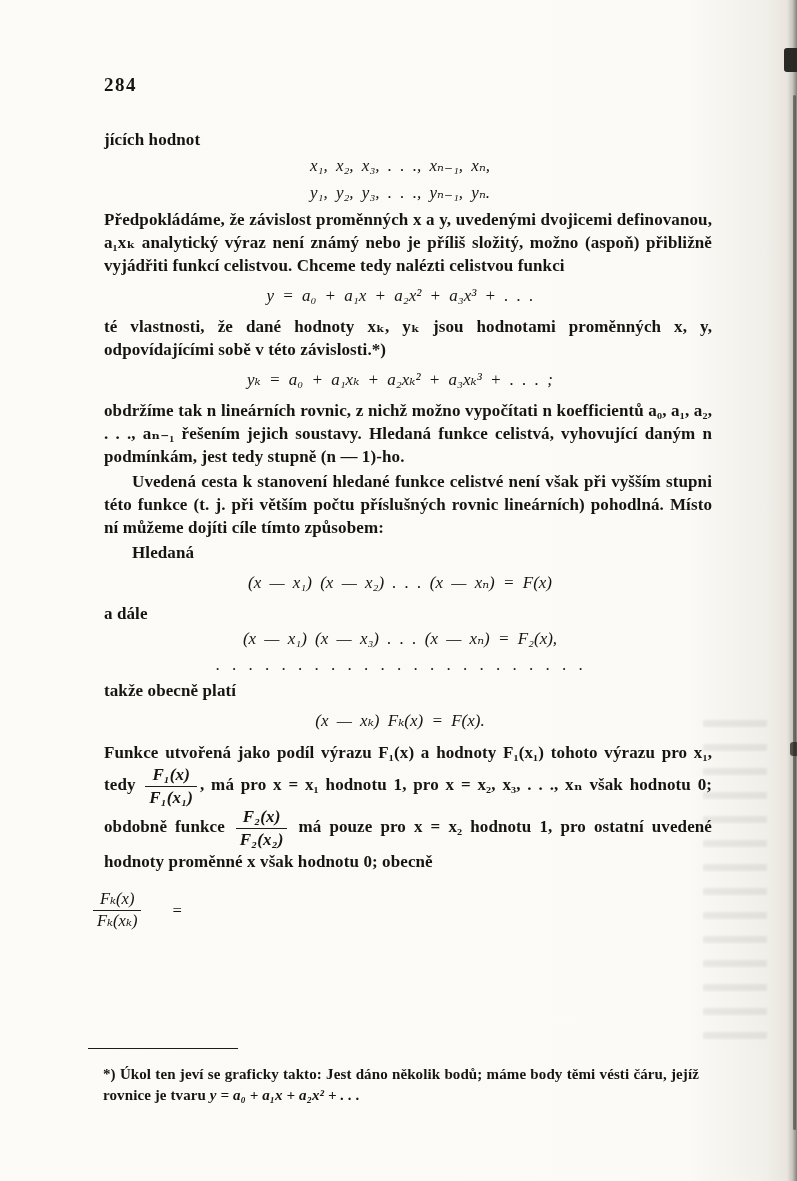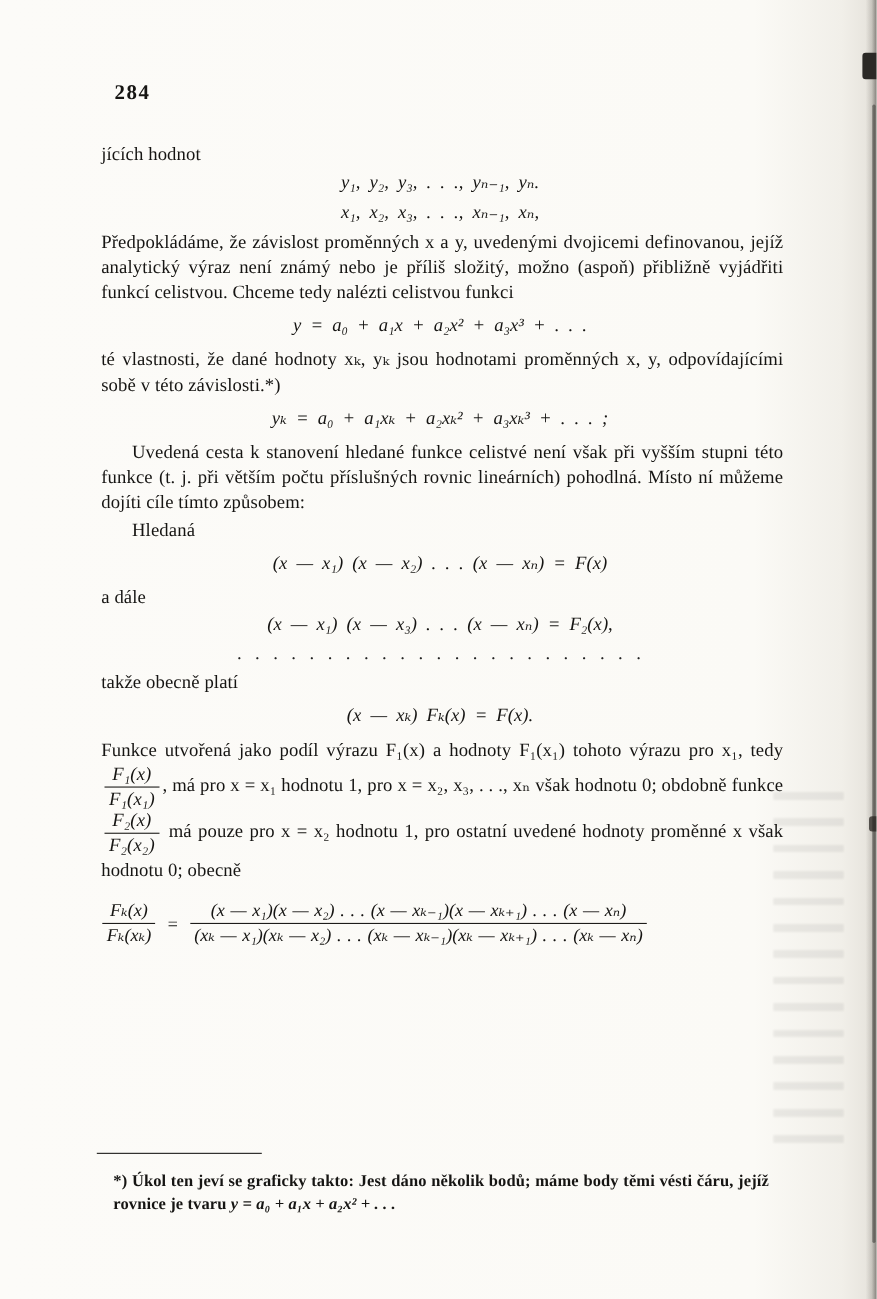--- a/index.html
+++ b/index.html
@@ -12,25 +12,26 @@
     overflow: hidden;
     font-family: "Liberation Serif", "DejaVu Serif", serif;
     color: #161513;
   }
   .content { position: absolute; left: 88px; top: 74px; width: 624px; }
   .pagenum {
     font-size: 19px; font-weight: bold; letter-spacing: 1.5px;
     margin: 0 0 32px 16px;
   }
   p {
-    margin: 0 0 2px 4px;
+    margin: 0 0 2px 16px;
     font-size: 17px;
     line-height: 23px;
     text-align: justify;
     letter-spacing: 0.1px;
+    font-weight: bold;
   }
   .indent { text-indent: 28px; }
   .eq {
     font-style: italic;
     text-align: center;
     font-size: 17px;
     line-height: 24px;
     word-spacing: 4px;
     margin: 7px 0;
   }
@@ -44,21 +45,21 @@
     font-style: italic;
     line-height: 1.15;
     margin: 0 3px;
   }
   .frac .num { display: block; border-bottom: 1.4px solid #1d1c1a; padding: 0 4px 1px; }
   .frac .den { display: block; padding: 1px 4px 0; }
   .frac-para { line-height: 25px; }
   .eq-final {
     display: flex;
     align-items: center;
-    gap: 7px;
+    gap: 27px;
     font-size: 16.5px;
     margin: 16px 0 0 2px;
     word-spacing: 1px;
   }
   .eq-final .frac { font-size: 16.5px; }
   .eq-sign { font-style: italic; }
   .footnote { position: absolute; left: 88px; top: 1048px; width: 626px; }
   .footnote-rule { width: 150px; border-top: 1.6px solid #1d1c1a; margin: 0 0 7px 0; }
   .footnote-text {
     font-size: 15px;
@@ -95,32 +96,33 @@
 <body>
 
 <div class="page">
 
   <div class="content">
 
     <div class="pagenum">284</div>
 
     <p>jících hodnot</p>
 
+    <div class="eq seq">x₁, x₂, x₃, . . ., xₙ₋₁, xₙ,</div>
     <div class="eq seq">y₁, y₂, y₃, . . ., yₙ₋₁, yₙ.</div>
-    <div class="eq seq">x₁, x₂, x₃, . . ., xₙ₋₁, xₙ,</div>
 
-    <p>Předpokládáme, že závislost proměnných x a y, uvedenými dvojicemi definovanou, jejíž analytický výraz není známý nebo je příliš složitý, možno (aspoň) přibližně vyjádřiti funkcí celistvou. Chceme tedy nalézti celistvou funkci</p>
+    <p>Předpokládáme, že závislost proměnných x a y, uvedenými dvojicemi definovanou, a₁xₖ analytický výraz není známý nebo je příliš složitý, možno (aspoň) přibližně vyjádřiti funkcí celistvou. Chceme tedy nalézti celistvou funkci</p>
 
     <div class="eq">y = a₀ + a₁x + a₂x² + a₃x³ + . . .</div>
 
     <p>té vlastnosti, že dané hodnoty xₖ, yₖ jsou hodnotami proměnných x, y, odpovídajícími sobě v této závislosti.*)</p>
 
 
     <div class="eq">yₖ = a₀ + a₁xₖ + a₂xₖ² + a₃xₖ³ + . . . ;</div>
 
+    <p>obdržíme tak n lineárních rovnic, z nichž možno vypočítati n koefficientů a₀, a₁, a₂, . . ., aₙ₋₁ řešením jejich soustavy. Hledaná funkce celistvá, vyhovující daným n podmínkám, jest tedy stupně (n — 1)-ho.</p>
 
     <p class="indent">Uvedená cesta k stanovení hledané funkce celistvé není však při vyšším stupni této funkce (t. j. při větším počtu příslušných rovnic lineárních) pohodlná. Místo ní můžeme dojíti cíle tímto způsobem:</p>
 
     <p class="indent">Hledaná</p>
 
     <div class="eq">(x — x₁) (x — x₂) . . . (x — xₙ) = F(x)</div>
 
     <p>a dále</p>
 
     <div class="eq tight">(x — x₁) (x — x₃) . . . (x — xₙ) = F₂(x),</div>
@@ -133,24 +135,20 @@
     <p class="frac-para">
       <span>Funkce utvořená jako podíl výrazu F₁(x) a hodnoty F₁(x₁) tohoto výrazu pro x₁, tedy </span><span class="frac"><span class="num">F₁(x)</span><span class="den">F₁(x₁)</span></span><span>, má pro x = x₁ hodnotu 1, pro x = x₂, x₃, . . ., xₙ však hodnotu 0; obdobně funkce </span><span class="frac"><span class="num">F₂(x)</span><span class="den">F₂(x₂)</span></span><span> má pouze pro x = x₂ hodnotu 1, pro ostatní uvedené hodnoty proměnné x však hodnotu 0; obecně</span>
     </p>
 
     <div class="eq-final">
       <span class="frac">
         <span class="num">Fₖ(x)</span>
         <span class="den">Fₖ(xₖ)</span>
       </span>
       <span class="eq-sign">=</span>
-      <span class="frac">
-        <span class="num">(x — x₁)(x — x₂) . . . (x — xₖ₋₁)(x — xₖ₊₁) . . . (x — xₙ)</span>
-        <span class="den">(xₖ — x₁)(xₖ — x₂) . . . (xₖ — xₖ₋₁)(xₖ — xₖ₊₁) . . . (xₖ — xₙ)</span>
-      </span>
     </div>
 
   </div>
 
   <div class="footnote">
     <div class="footnote-rule"></div>
     <p class="footnote-text"><span>*) Úkol ten jeví se graficky takto: Jest dáno několik bodů; máme body těmi vésti čáru, jejíž rovnice je tvaru </span><span class="it">y = a₀ + a₁x + a₂x² + . . .</span></p>
   </div>
 
   <div class="ghost-text"></div>

